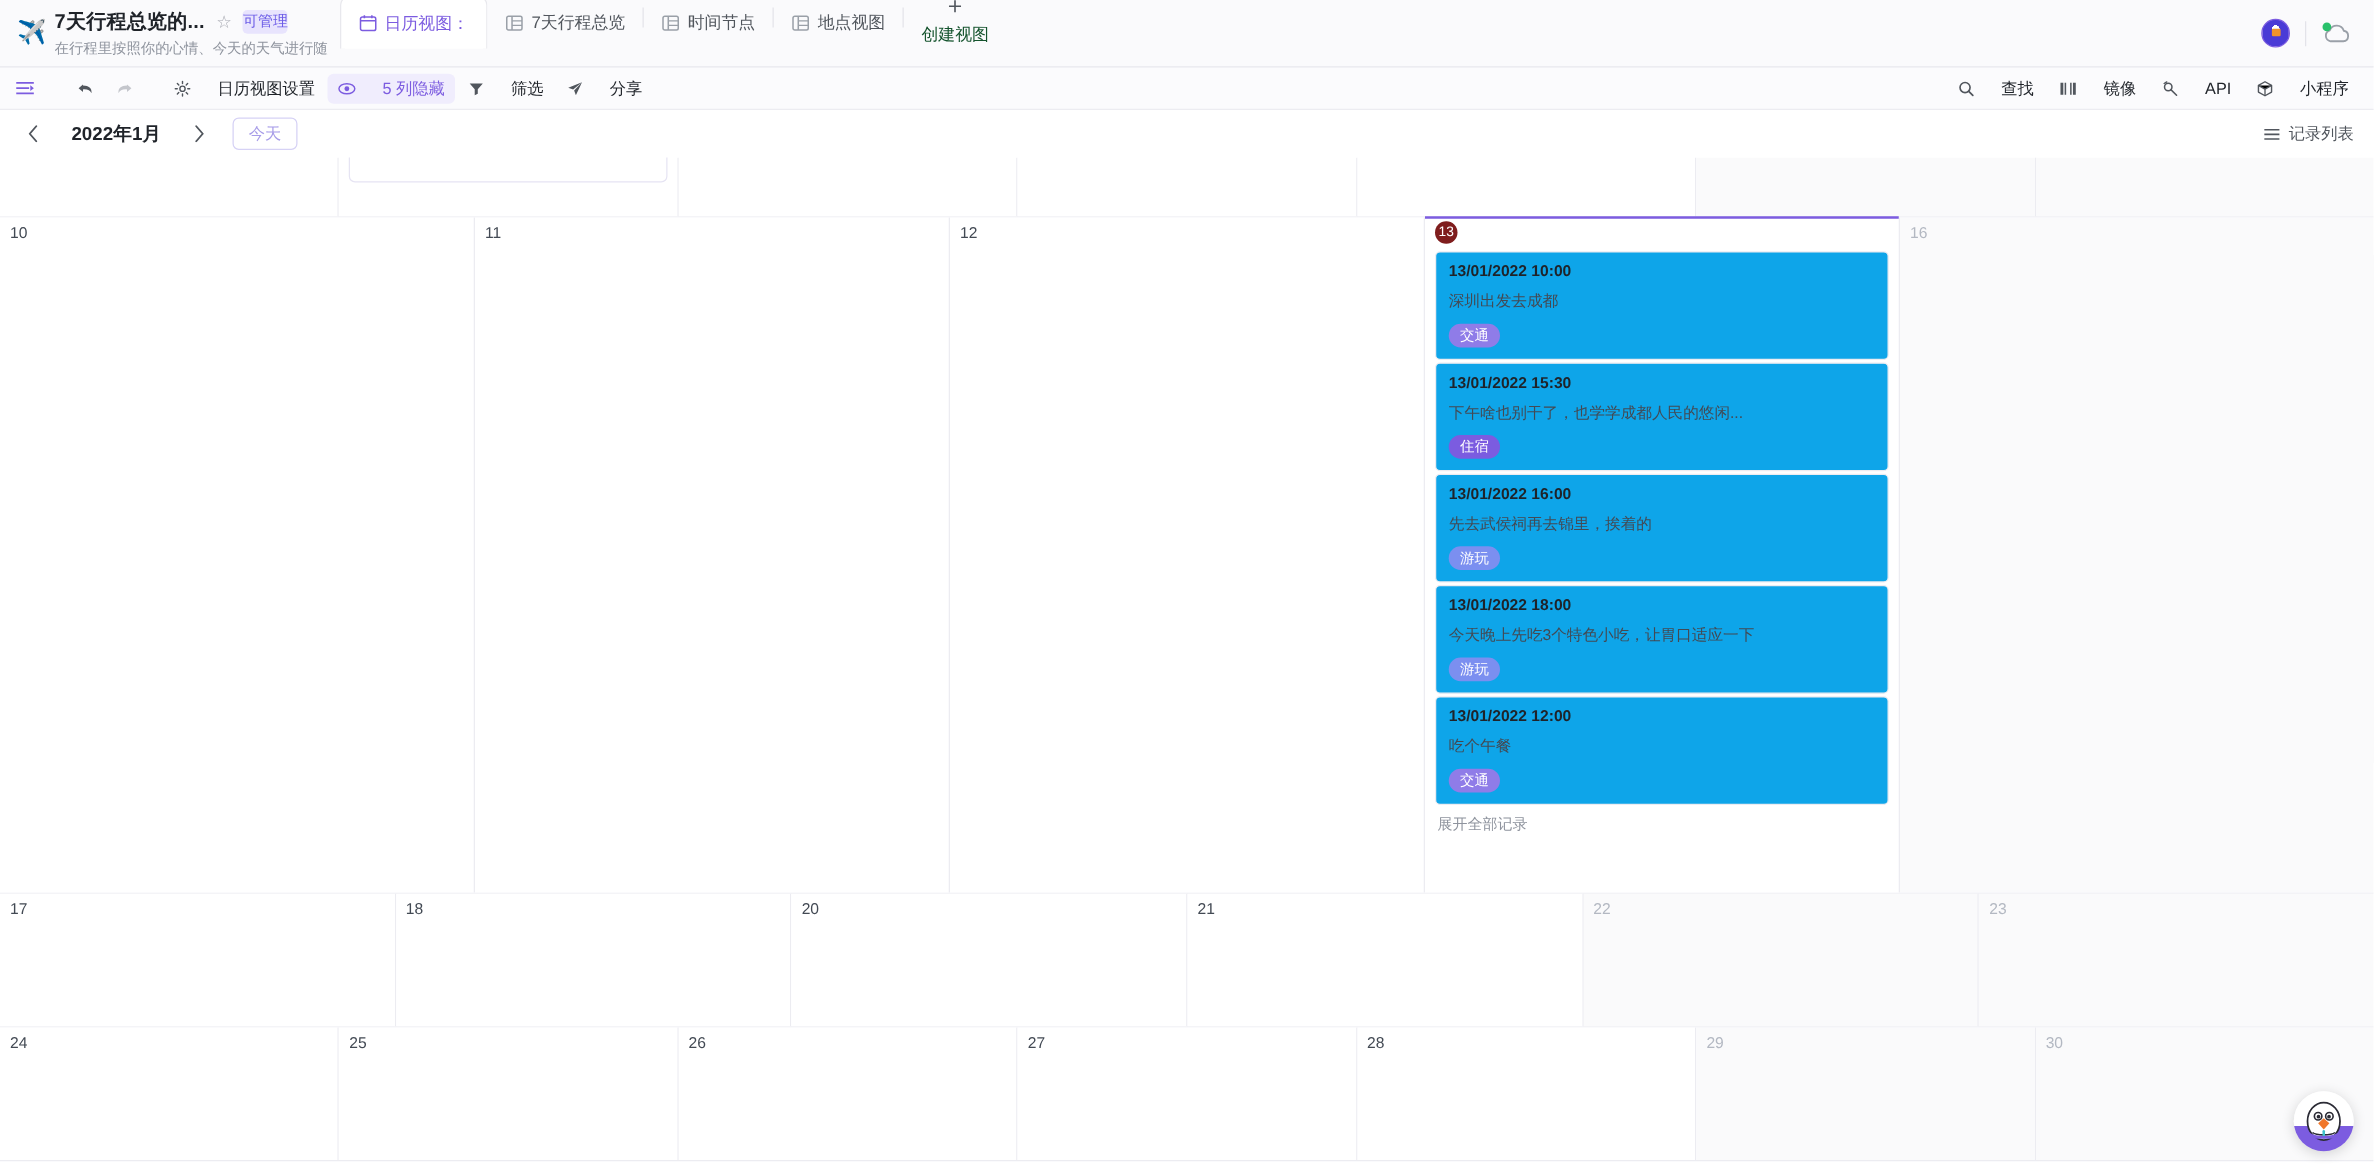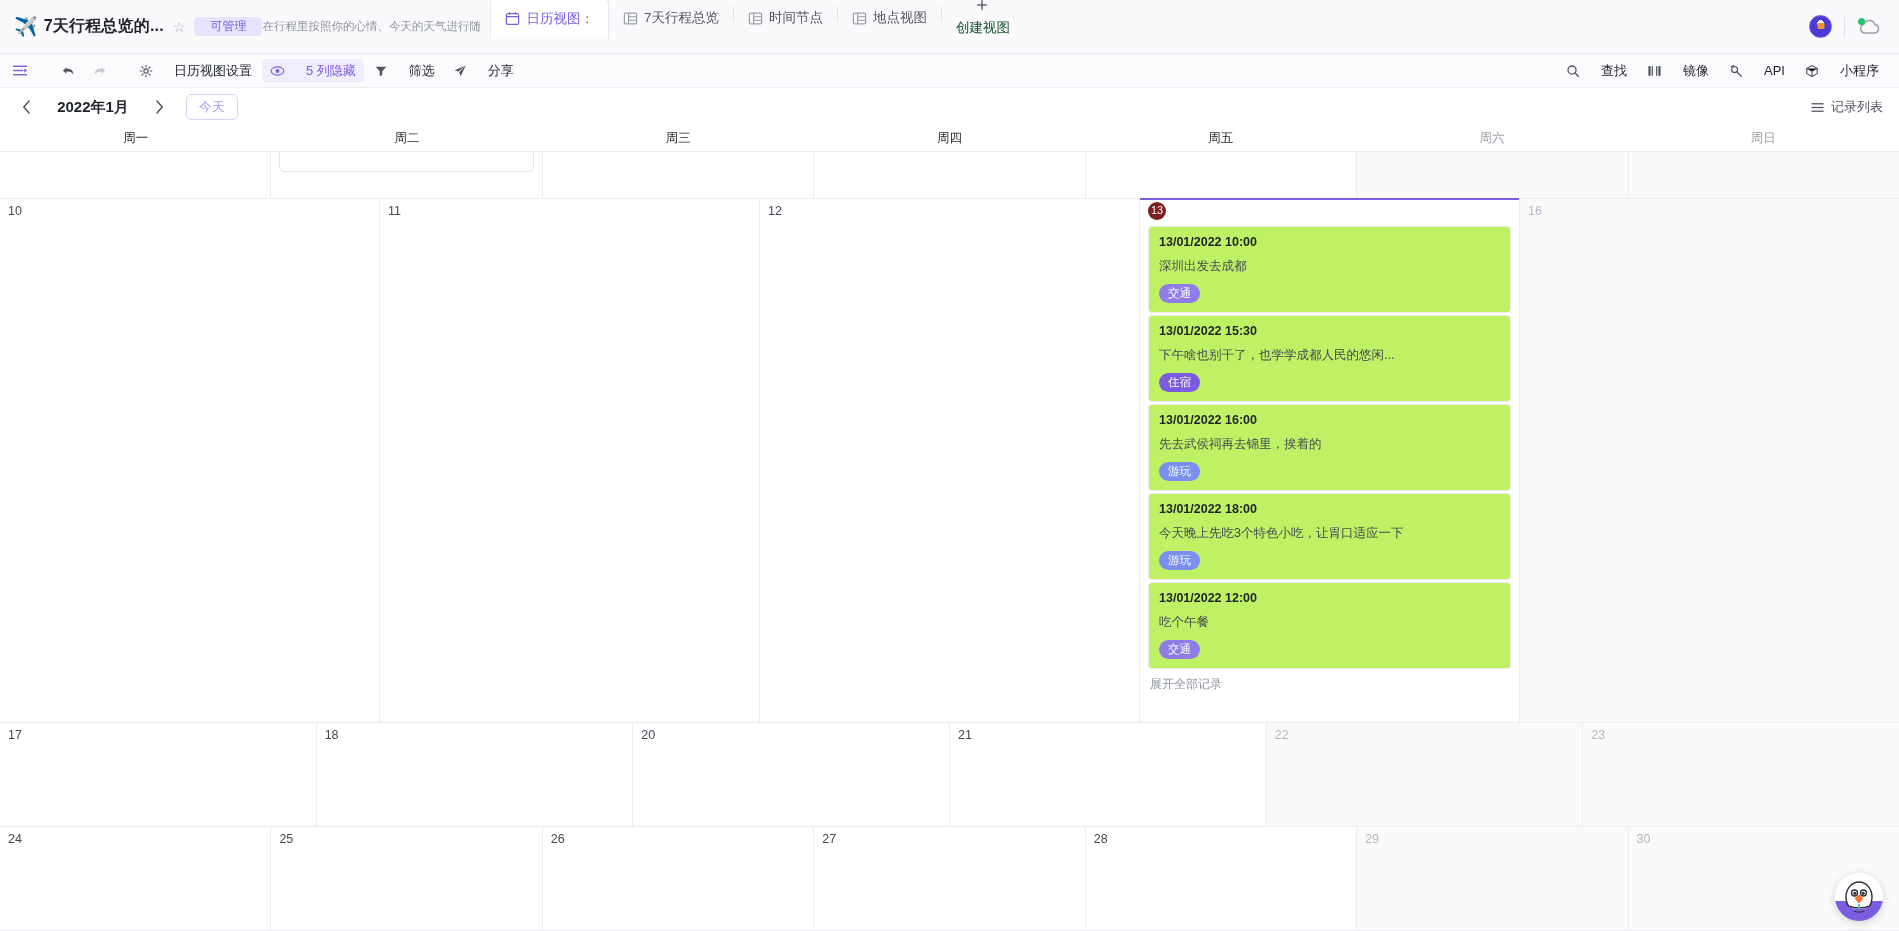--- a/index.html
+++ b/index.html
@@ -10,27 +10,27 @@
   }
   .app { width: 1899px; height: 931px; display: flex; flex-direction: column; position: relative; }
 
   
   .topbar {
     height: 54px; flex: 0 0 54px; display: flex; align-items: stretch;
     background: #fafafc; border-bottom: 1px solid #e8e8ed; position: relative;
   }
   .doc-block { display: flex; align-items: center; padding: 0 10px 0 14px; min-width: 258px; }
   .doc-icon { font-size: 19px; margin-right: 6px; line-height: 1; }
-  .doc-text { display: flex; flex-direction: row; justify-content: space-between; }
+  .doc-text { display: flex; flex-direction: column; justify-content: space-between; }
   .doc-title-row { display: flex; align-items: center; gap: 9px; }
   .doc-title { font-size: 16px; font-weight: 700; color: #1f2329; letter-spacing: .2px; white-space: nowrap; }
   .star-icon { color: #a8aab2; font-size: 14px; cursor: pointer; }
   .badge-manage {
     background: #e8e4fd; color: #6c5ce7; font-size: 12px;
-    padding: 1px 16px; border-radius: 4px; white-space: nowrap;
+    padding: 1px 0; border-radius: 4px; white-space: nowrap;
   }
   .doc-sub { font-size: 11.5px; color: #8f949e; margin-top: 3px; white-space: nowrap; max-width: 218px; overflow: hidden; }
 
   .tabs { display: flex; align-items: flex-end; height: 38px; }
   .tab {
     display: flex; align-items: center; gap: 6px; height: 40px; padding: 0 14px;
     font-size: 13.5px; color: #51565d; cursor: pointer; position: relative; white-space: nowrap;
   }
   .tab.active {
     background: #ffffff; color: #7c5ce0; border: 1px solid #e8e8ed; border-bottom: none;
@@ -119,21 +119,21 @@
 
   
   .ghost-card {
     position: absolute; left: 8px; right: 8px; top: -22px; height: 42px;
     background: #fff; border: 1px solid #e6e4f3; border-radius: 5px;
   }
 
   
   .events { margin-top: 6px; display: flex; flex-direction: column; gap: 2px; }
   .evcard {
-    background: #bef264; border: 1px solid #ececf1; border-radius: 4px;
+    background: #0ea5e9; border: 1px solid #ececf1; border-radius: 4px;
     padding: 8px 10px 9px 10px; cursor: pointer;
   }
   .ev-time { font-size: 12.5px; font-weight: 700; color: #1f2329; white-space: nowrap; }
   .ev-title {
     font-size: 12.5px; color: #434a54; margin-top: 9px;
     white-space: nowrap; overflow: hidden; text-overflow: ellipsis;
   }
   .ev-tag {
     display: inline-block; margin-top: 9px; font-size: 11.5px;
     padding: 2px 9px; border-radius: 10px; color: #ffffff;
@@ -366,29 +366,20 @@
         <svg width="15" height="13" viewBox="0 0 16 14">
             <line x1="1.5" y1="3" x2="14.5" y2="3" stroke="#51565d" stroke-width="1.4"></line>
             <line x1="1.5" y1="7" x2="14.5" y2="7" stroke="#51565d" stroke-width="1.4"></line>
             <line x1="1.5" y1="11" x2="14.5" y2="11" stroke="#51565d" stroke-width="1.4"></line>
           </svg>
       </span>
       <span>记录列表</span>
     </div>
   </div>
 
-  <div class="weekhead">
-    <div class="wh">周一</div>
-    <div class="wh">周二</div>
-    <div class="wh">周三</div>
-    <div class="wh">周四</div>
-    <div class="wh">周五</div>
-    <div class="wh weekend">周六</div>
-    <div class="wh weekend">周日</div>
-  </div>
 
   <div class="calwrap">
     <div class="calgrid">
 
       <div class="calrow partial">
         <div class="cell"></div>
         <div class="cell">
           <div class="ghost-card"></div>
         </div>
         <div class="cell"></div>

